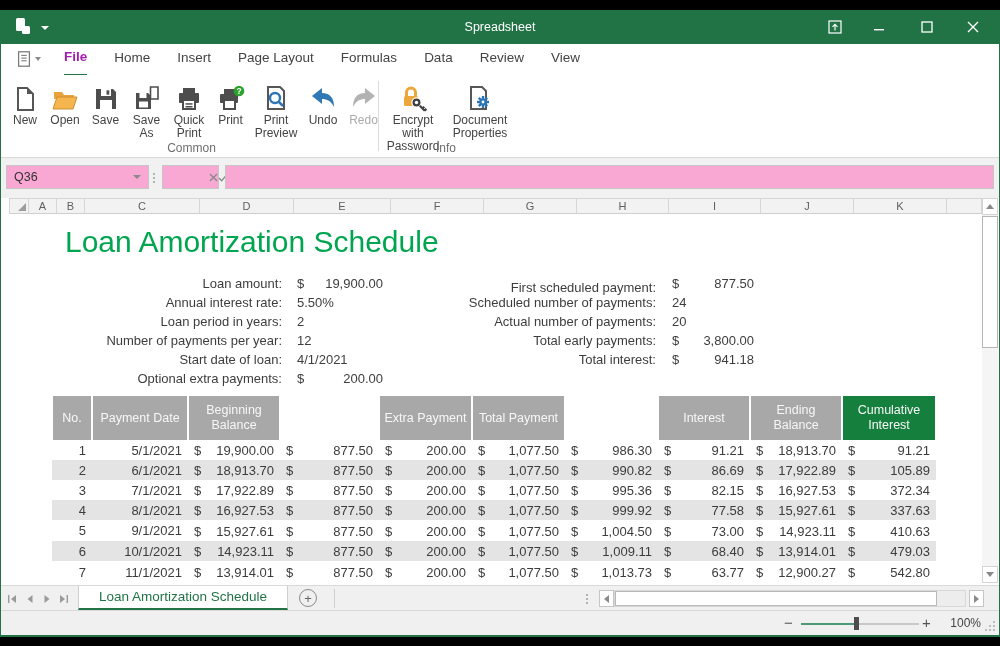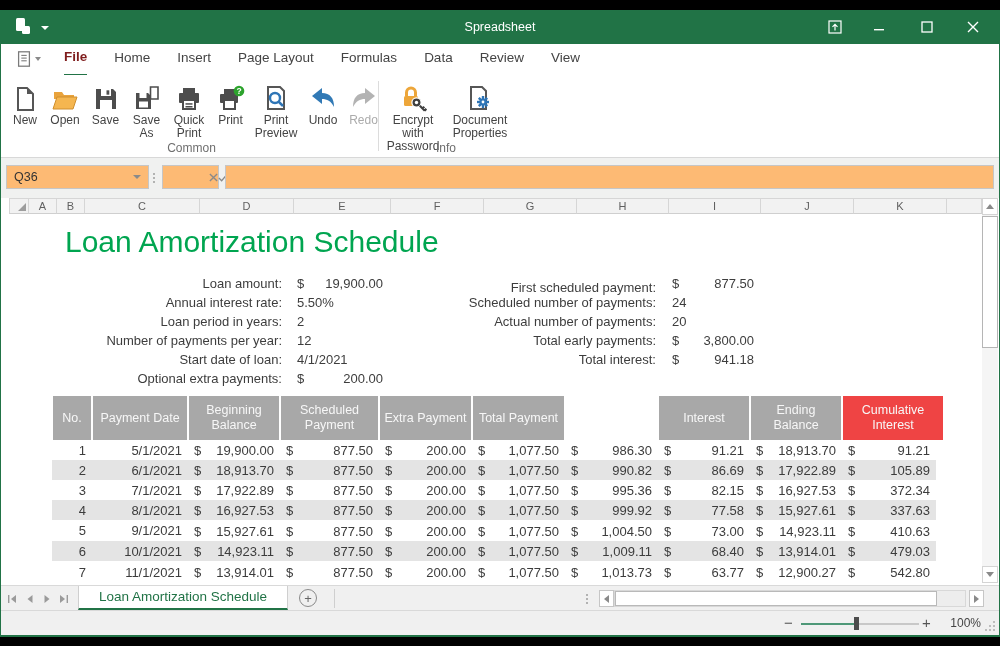--- a/index.html
+++ b/index.html
@@ -16,36 +16,36 @@
   #logo-caret{position:absolute;left:40px;top:16px;width:0;height:0;
               border-left:4px solid transparent;border-right:4px solid transparent;border-top:4px solid #fff;}
   #win-title{position:absolute;left:0;top:0;width:100%;height:34px;line-height:34px;text-align:center;
              color:#fff;font-size:12.5px;}
   .winbtn{position:absolute;top:0;width:40px;height:34px;display:flex;align-items:center;justify-content:center;}
   
   #ribbonrow{position:absolute;left:0;top:34px;width:100%;height:31px;background:#fff;}
   #app-menu-btn{position:absolute;left:14px;top:4px;width:28px;height:22px;display:flex;align-items:center;}
   #ribbon-tabs{position:absolute;left:63px;top:0;height:31px;display:flex;gap:27px;align-items:center;}
   .rtab{font-size:13.5px;color:#444;height:31px;line-height:28px;cursor:pointer;white-space:nowrap;}
-  .rtab.active{color:#7f1d1d;border-bottom:3px solid #217346;font-weight:bold;}
+  .rtab.active{color:#a21caf;border-bottom:3px solid #217346;font-weight:bold;}
   
   #toolbar{position:absolute;left:0;top:65px;width:100%;height:82px;background:#fff;
            border-bottom:1px solid #d8d8d8;}
   .tgroup{position:absolute;top:0;height:82px;}
   .tgroup .items{position:absolute;left:0;top:4px;display:flex;}
   .titem{display:flex;flex-direction:column;align-items:center;cursor:pointer;}
   .titem svg{width:28px;height:28px;margin-top:3px;}
   .tlabel{font-size:12px;line-height:13px;color:#444;text-align:center;margin-top:4px;white-space:pre-line;}
   .titem.disabled .tlabel{color:#ababab;}
   .glabel{position:absolute;bottom:2px;width:100%;text-align:center;font-size:12px;color:#6e6e6e;}
   .gsep{position:absolute;top:6px;width:1px;height:70px;background:#dcdcdc;}
   
   #formulabar{position:absolute;left:0;top:148px;width:100%;height:40px;background:#f0f1f0;
               border-bottom:1px solid #cfcfcf;}
-  .fbox{position:absolute;top:7px;height:24px;box-sizing:border-box;background:#fdba74;border:1px solid #c6c6c6;}
+  .fbox{position:absolute;top:7px;height:24px;box-sizing:border-box;background:#f9a8d4;border:1px solid #c6c6c6;}
   #namebox{left:5px;width:143px;font-size:12.5px;color:#333;line-height:22px;padding-left:7px;cursor:text;}
   #namebox-caret{position:absolute;right:7px;top:9px;width:0;height:0;border-left:4px solid transparent;
                  border-right:4px solid transparent;border-top:4px solid #8a8a8a;}
   .dots{position:absolute;width:2px;display:flex;flex-direction:column;gap:2px;}
   .dots i{width:2px;height:2px;border-radius:50%;background:#9e9e9e;}
   #fbuttons{left:161px;width:57px;display:flex;padding-left:46px;}
   #fbuttons .fb{flex:1;display:flex;align-items:center;justify-content:center;cursor:pointer;}
   #fx-label{font-family:"Liberation Serif",serif;font-style:italic;font-weight:bold;font-size:13px;color:#555;}
   #formula-input{left:224px;width:769px;cursor:text;}
   
@@ -416,26 +416,25 @@
             <div class="inf-label" style="left: 440px; top: 136px; width: 215px; height: 19px; line-height: 19px;">Total interest:</div>
             <div class="inf-val" style="left: 668px; top: 136px; width: 85px; height: 19px; line-height: 19px;">
               <div class="cur">$</div>
               <div class="v">941.18</div>
             </div>
           </div>
         <div id="amtable">
             <div class="thcell" style="left: 1px; width: 38px; background: rgb(168, 168, 168);">No.</div>
             <div class="thcell" style="left: 41px; width: 94px; background: rgb(168, 168, 168);">Payment Date</div>
             <div class="thcell" style="left: 137px; width: 90px; background: rgb(168, 168, 168);">Beginning Balance</div>
-            <div class="thcell" style="left: 229px; width: 97px; background: rgb(168, 168, 168);">Scheduled Payment</div>
             <div class="thcell" style="left: 328px; width: 91px; background: rgb(168, 168, 168);">Extra Payment</div>
             <div class="thcell" style="left: 421px; width: 91px; background: rgb(168, 168, 168);">Total Payment</div>
             <div class="thcell" style="left: 607px; width: 90px; background: rgb(168, 168, 168);">Interest</div>
             <div class="thcell" style="left: 699px; width: 90px; background: rgb(168, 168, 168);">Ending Balance</div>
-            <div class="thcell" style="left: 791px; width: 100px; background: #ef4444;">Cumulative Interest</div>
+            <div class="thcell" style="left: 791px; width: 92px; background: #15803d;">Cumulative Interest</div>
             <div class="trow" style="top: 44px; height: 20px;">
               <div class="tcell rt" style="left: 0px; width: 40px;">1</div>
               <div class="tcell rt" style="left: 40px; width: 96px;">5/1/2021</div>
               <div class="tcell" style="left: 136px; width: 92px;">
                 <div class="cur">$</div>
                 <div class="val">19,900.00</div>
               </div>
               <div class="tcell" style="left: 228px; width: 99px;">
                 <div class="cur">$</div>
                 <div class="val">877.50</div>

